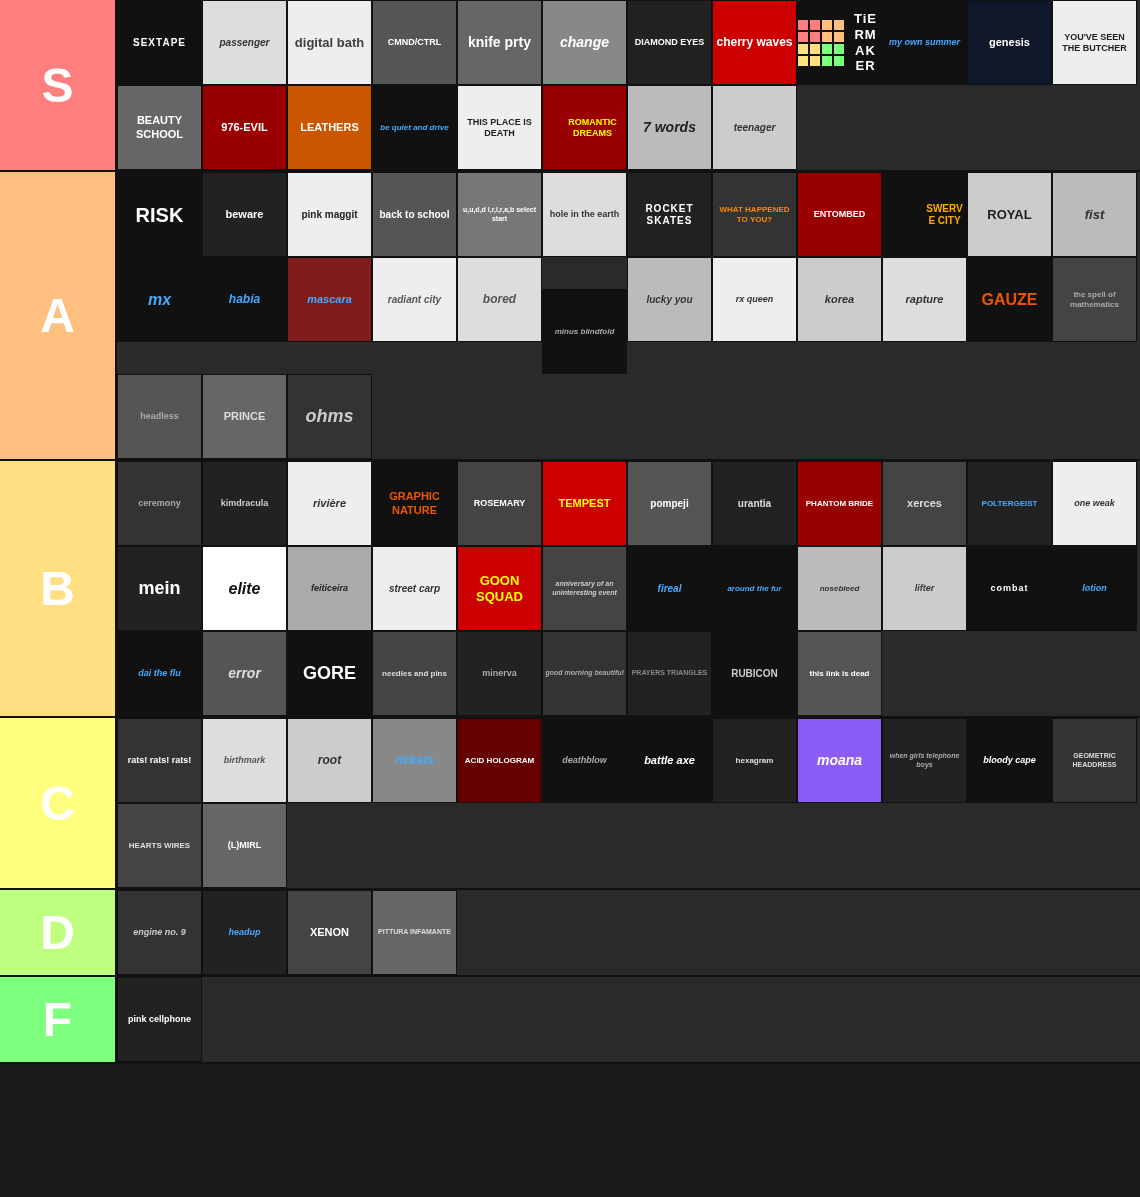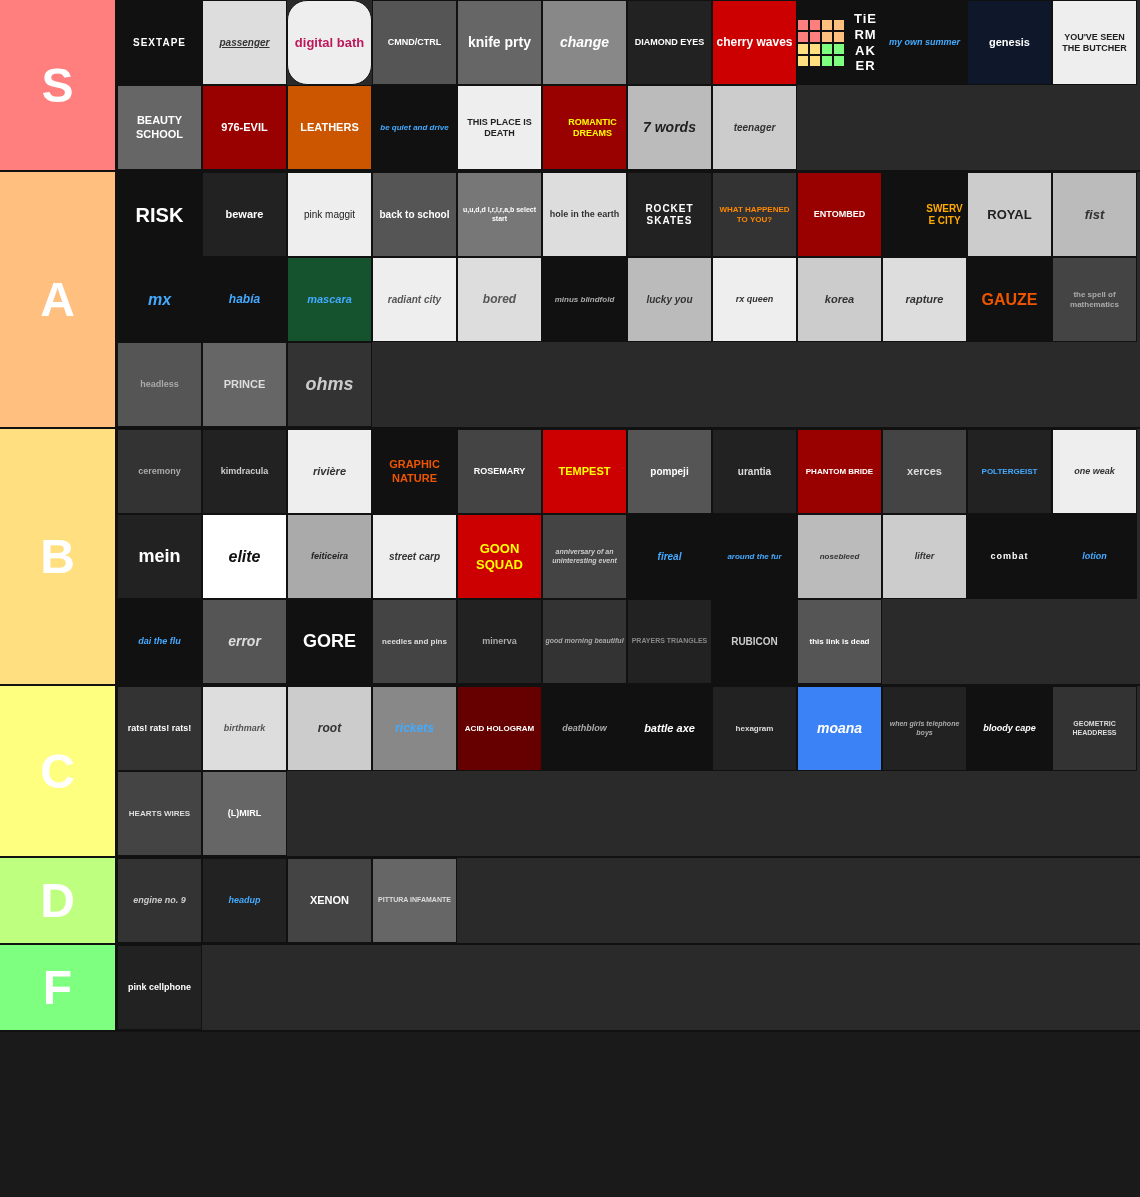--- a/index.html
+++ b/index.html
@@ -52,22 +52,22 @@
     .tier-cell span {
       position: relative;
       z-index: 2;
       word-break: break-word;
       padding: 2px;
       line-height: 1.2;
     }
 
     
     .cell-sextape { background: #111; color: #fff; font-size: 10px; font-weight: 900; letter-spacing: 1px; }
-    .cell-passenger { background: #ddd; color: #333; font-style: italic; font-size: 10px; text-decoration: underline; }
-    .cell-digital-bath { background: #eee; color: #be185d; font-size: 13px; font-weight: bold; border-radius: 20px; }
+    .cell-passenger { background: #ddd; color: #333; font-style: italic; font-size: 10px; }
+    .cell-digital-bath { background: #eee; color: #404040; font-size: 13px; font-weight: bold; }
     .cell-cmnd { background: #555; color: #fff; font-size: 9px; }
     .cell-knife { background: #666; color: #fff; font-size: 14px; font-weight: 900; }
     .cell-change { background: #888; color: #fff; font-size: 14px; font-style: italic; }
     .cell-diamond { background: #222; color: #fff; font-size: 9px; font-weight: bold; }
     .cell-cherry { background: #c00; color: #fff; font-size: 12px; font-weight: 900; }
     .cell-tiermaker { background: #111; color: #fff; font-size: 13px; font-weight: 900; }
 
     .cell-myown { background: #111; color: #4af; font-size: 9px; font-style: italic; }
     .cell-genesis { background: #0f172a; color: #fff; font-size: 11px; }
     .cell-youve { background: #eee; color: #222; font-size: 9px; font-weight: bold; }
@@ -75,37 +75,37 @@
     .cell-976 { background: #900; color: #fff; font-size: 11px; font-weight: bold; }
     .cell-leathers { background: #c50; color: #fff; font-size: 11px; font-weight: bold; }
     .cell-bequiet { background: #111; color: #4af; font-size: 8px; font-style: italic; }
     .cell-thisplace { background: #eee; color: #222; font-size: 9px; font-weight: bold; }
     .cell-romantic { background: #900; color: #ff0; font-size: 9px; font-weight: 900; padding-left: 16px; }
     .cell-7words { background: #bbb; color: #222; font-size: 14px; font-style: italic; }
     .cell-teenager { background: #ccc; color: #333; font-size: 10px; font-style: italic; }
 
     .cell-risk { background: #111; color: #fff; font-size: 20px; font-weight: 900; }
     .cell-beware { background: #222; color: #fff; font-size: 11px; }
-    .cell-pink { background: #eee; color: #222; font-size: 10px; font-weight: normal; }
+    .cell-pink { background: #eee; color: #222; font-size: 10px; font-weight: bold; }
     .cell-back { background: #555; color: #fff; font-size: 10px; font-weight: bold; }
     .cell-uudd { background: #777; color: #fff; font-size: 7px; font-weight: bold; }
     .cell-hole { background: #ddd; color: #333; font-size: 9px; font-weight: bold; }
     .cell-rocket { background: #222; color: #fff; font-size: 10px; font-weight: bold; letter-spacing: 1px; }
     .cell-what { background: #333; color: #f80; font-size: 8px; font-weight: 900; }
     .cell-entombed { background: #900; color: #fff; font-size: 9px; font-weight: bold; }
     .cell-swerve { background: #111; color: #fa0; font-size: 10px; font-weight: 900; padding-left: 40px; }
     .cell-royal { background: #ccc; color: #222; font-size: 13px; font-weight: bold; }
 
     .cell-fist { background: #bbb; color: #333; font-size: 13px; font-style: italic; }
     .cell-mx { background: #111; color: #4af; font-size: 16px; font-style: italic; }
     .cell-habia { background: #111; color: #4af; font-size: 12px; font-style: italic; }
-    .cell-mascara { background: #14532d; color: #4af; font-size: 11px; font-style: italic; }
+    .cell-mascara { background: #7f1d1d; color: #4af; font-size: 11px; font-style: italic; }
     .cell-radiant { background: #eee; color: #555; font-size: 10px; font-style: italic; }
     .cell-bored { background: #ddd; color: #555; font-size: 12px; font-style: italic; }
-    .cell-minus { background: #111; color: #aaa; font-size: 8px; font-style: italic; }
+    .cell-minus { background: #111; color: #aaa; font-size: 8px; font-style: italic; margin-top: 32px; }
     .cell-lucky { background: #bbb; color: #333; font-size: 10px; font-style: italic; }
     .cell-rx { background: #eee; color: #333; font-size: 9px; font-style: italic; }
     .cell-korea { background: #ccc; color: #333; font-size: 11px; font-style: italic; }
     .cell-rapture { background: #ddd; color: #333; font-size: 11px; font-style: italic; }
 
     .cell-gauze { background: #111; color: #e50; font-size: 16px; font-weight: 900; }
     .cell-spell { background: #444; color: #aaa; font-size: 8px; }
     .cell-headless { background: #555; color: #aaa; font-size: 9px; }
     .cell-prince { background: #666; color: #ddd; font-size: 11px; font-weight: bold; }
     .cell-ohms { background: #333; color: #ccc; font-size: 18px; font-style: italic; }
@@ -149,21 +149,21 @@
     .cell-dead { background: #555; color: #fff; font-size: 8px; }
 
     .cell-rats { background: #333; color: #fff; font-size: 9px; font-weight: 900; }
     .cell-birthmark { background: #ddd; color: #555; font-size: 9px; font-style: italic; }
     .cell-root { background: #ccc; color: #333; font-size: 12px; font-style: italic; }
     .cell-rickets { background: #888; color: #4af; font-size: 12px; font-style: italic; }
     .cell-acid { background: #600; color: #fff; font-size: 8px; font-weight: bold; }
     .cell-deathblow { background: #111; color: #aaa; font-size: 9px; font-style: italic; }
     .cell-battle { background: #111; color: #fff; font-size: 11px; font-weight: bold; font-style: italic; }
     .cell-hexagram { background: #222; color: #ddd; font-size: 8px; }
-    .cell-moana { background: #3b82f6; color: #fff; font-size: 14px; font-style: italic; text-align: center; }
+    .cell-moana { background: #8b5cf6; color: #fff; font-size: 14px; font-style: italic; text-align: center; }
     .cell-whengirls { background: #222; color: #aaa; font-size: 7px; font-style: italic; }
     .cell-bloody { background: #111; color: #fff; font-size: 9px; font-style: italic; }
 
     .cell-geometric { background: #333; color: #ddd; font-size: 7px; font-weight: bold; }
     .cell-hearts { background: #444; color: #ddd; font-size: 8px; font-weight: bold; }
     .cell-lmirl { background: #666; color: #fff; font-size: 9px; font-weight: bold; }
 
     .cell-engine { background: #333; color: #ccc; font-size: 9px; font-style: italic; }
     .cell-headup { background: #222; color: #4af; font-size: 9px; font-style: italic; }
     .cell-xenon { background: #444; color: #fff; font-size: 11px; font-weight: bold; }

